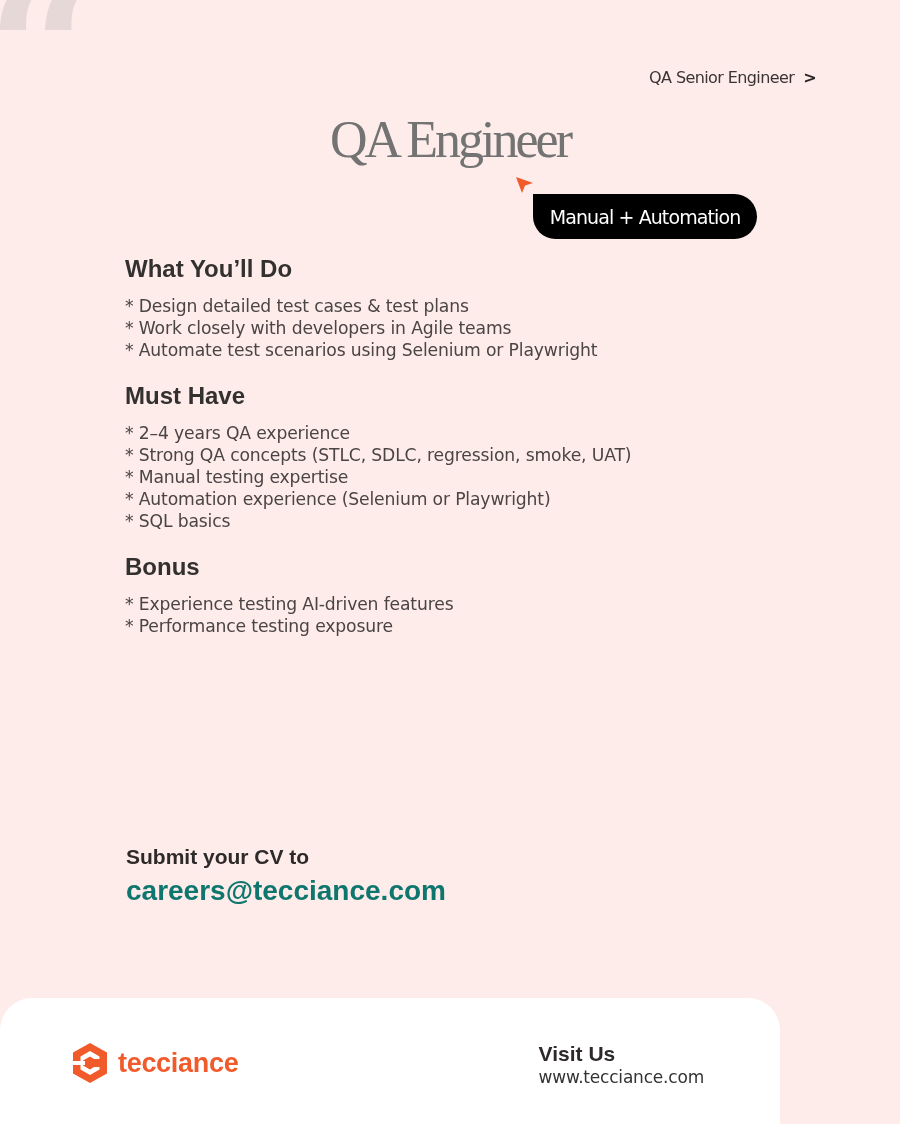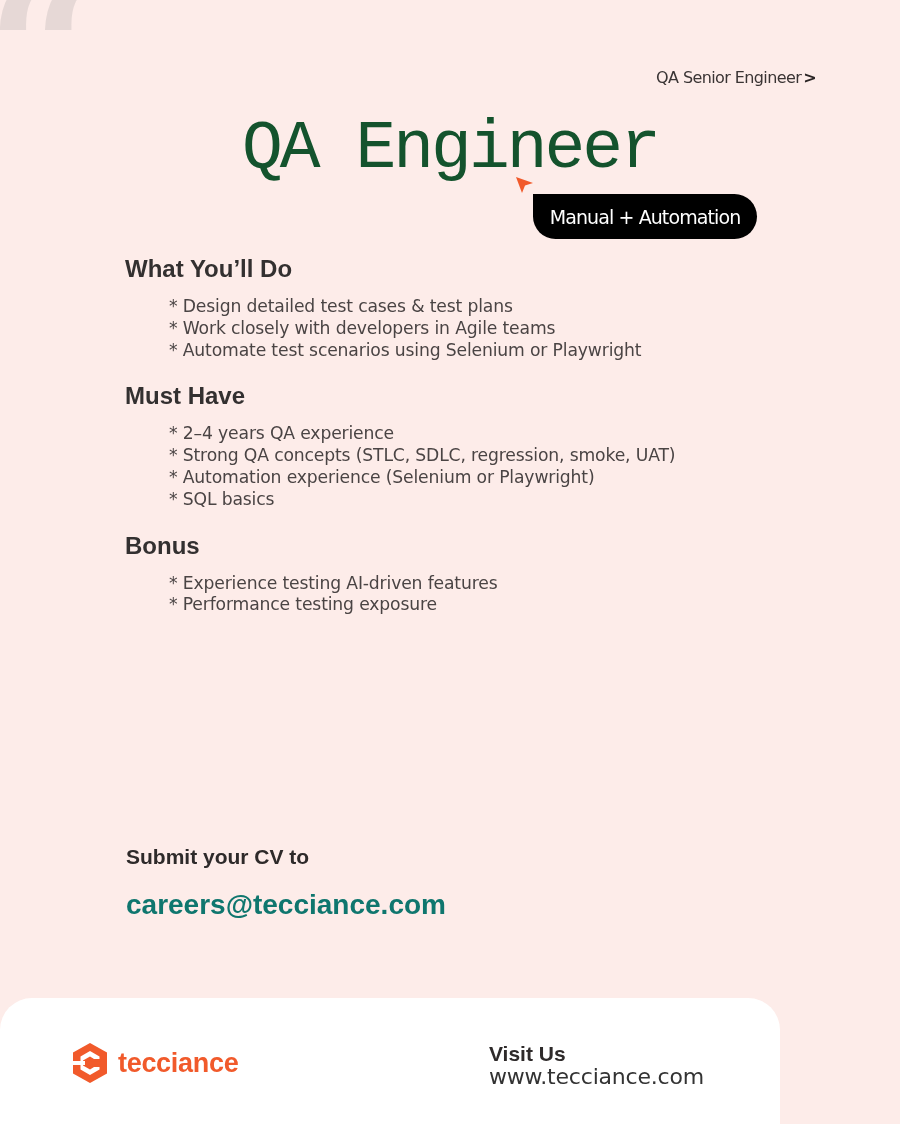--- a/index.html
+++ b/index.html
@@ -26,36 +26,36 @@
       position: absolute;
       right: 84px;
       top: 68px;
       font-family: "DejaVu Sans", sans-serif;
       font-size: 16px;
       color: #3a3434;
       letter-spacing: -0.6px;
       text-decoration: none;
       display: flex;
       align-items: center;
-      gap: 2px;
+      gap: 9px;
     }
     .next-link .chev {
       font-weight: bold;
       font-size: 16px;
       color: #2a2424;
     }
     .title {
       position: absolute;
       left: 0; right: 0;
       top: 110px;
       text-align: center;
-      font-family: Liberation Mono, monospace;
-      font-size: 68px;
+      font-family: Liberation Serif, serif;
+      font-size: 52px;
       letter-spacing: -3px;
-      color: #14532d;
+      color: #737373;
       font-weight: normal;
     }
     .cursor-icon {
       position: absolute;
       left: 515px;
       top: 176px;
       width: 20px;
       height: 20px;
     }
     .badge {
@@ -82,40 +82,40 @@
     }
     .section { margin-bottom: 20px; }
     .section h2 {
       font-family: "Liberation Sans", sans-serif;
       font-size: 24px;
       font-weight: bold;
       color: #333030;
       margin-bottom: 12px;
       line-height: 30px;
     }
-    .section ul { list-style: none; margin-left: 44px; }
+    .section ul { list-style: none; }
     .section li {
       font-family: "DejaVu Sans", sans-serif;
       font-size: 17.2px;
       line-height: 21.8px;
       color: #4a4444;
       letter-spacing: -0.15px;
     }
     .cv {
       position: absolute;
       left: 126px;
       top: 845px;
     }
     .cv-label {
       font-family: "Liberation Sans", sans-serif;
       font-weight: bold;
       font-size: 21px;
       color: #2e2a2a;
       display: block;
-      margin-bottom: 20px;
+      margin-bottom: 6px;
     }
     .cv-email {
       font-family: "Liberation Sans", sans-serif;
       font-weight: bold;
       font-size: 28px;
       color: #0f766e;
       text-decoration: none;
       display: block;
     }
     .footer {
@@ -152,21 +152,21 @@
     .visit-title {
       font-family: "Liberation Sans", sans-serif;
       font-weight: bold;
       font-size: 21px;
       color: #2e2a2a;
       display: block;
       line-height: 24px;
     }
     .visit-url {
       font-family: "DejaVu Sans", sans-serif;
-      font-size: 22px;
+      font-size: 17px;
       color: #333;
       display: block;
       text-decoration: none;
       line-height: 22px;
       letter-spacing: -0.2px;
     }
   </style>
 </head>
 <body>
 
@@ -192,20 +192,21 @@
       <li>* Design detailed test cases &amp; test plans</li>
       <li>* Work closely with developers in Agile teams</li>
       <li>* Automate test scenarios using Selenium or Playwright</li>
     </ul>
   </div>
   <div class="section">
     <h2>Must Have</h2>
     <ul>
       <li>* 2–4 years QA experience</li>
       <li>* Strong QA concepts (STLC, SDLC, regression, smoke, UAT)</li>
+      <li>* Manual testing expertise</li>
       <li>* Automation experience (Selenium or Playwright)</li>
       <li>* SQL basics</li>
     </ul>
   </div>
   <div class="section">
     <h2>Bonus</h2>
     <ul>
       <li>* Experience testing AI-driven features</li>
       <li>* Performance testing exposure</li>
     </ul>

